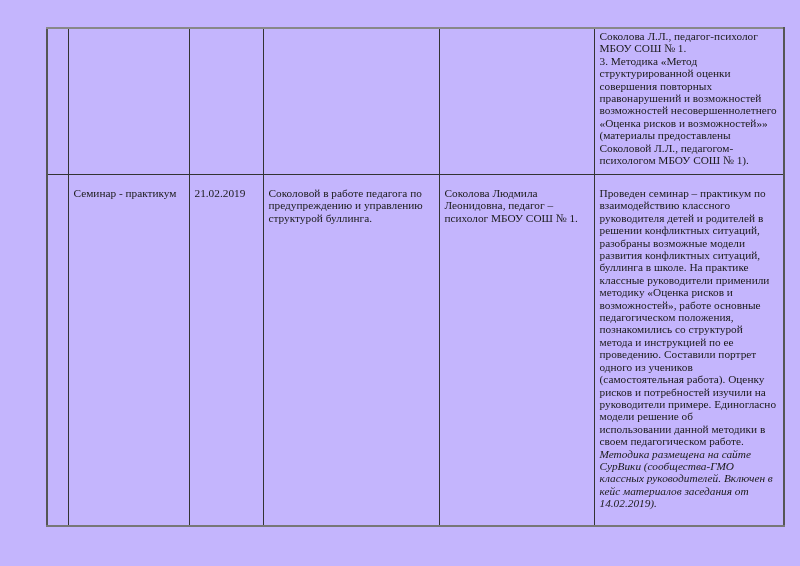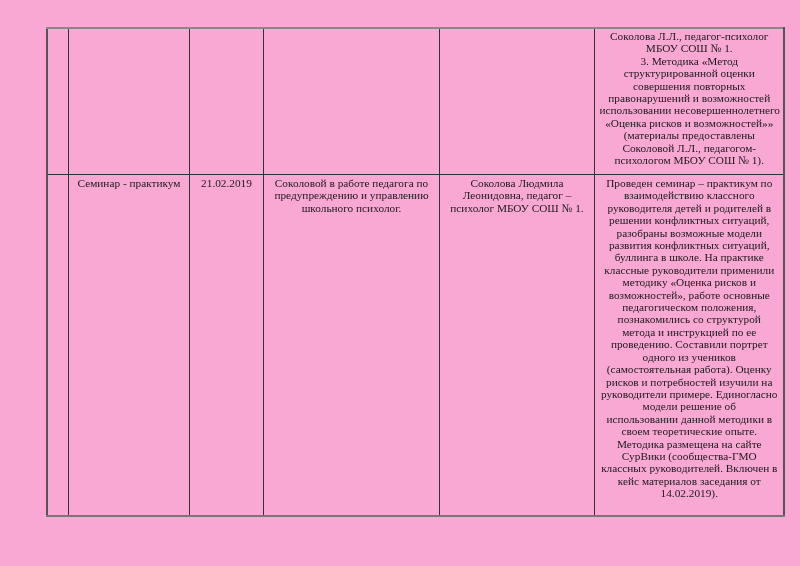--- a/index.html
+++ b/index.html
@@ -12,22 +12,21 @@
       height: 566px;
       position: relative;
       overflow: hidden;
       font-family: "Liberation Serif", "DejaVu Serif", serif;
       color: #1a1a1a;
     }
     .page {
       position: absolute;
       left: 0; top: 0;
       width: 800px; height: 566px;
-      background: #f9a8d4;
-      text-align: center;
+      background: #c4b5fd;
     }
     table.doc-table {
       position: absolute;
       left: 46px;
       top: 27px;
       border-collapse: collapse;
       table-layout: fixed;
       width: 737px;
     }
     table.doc-table td {
@@ -37,23 +36,23 @@
       font-size: 11.3px;
       line-height: 12.4px;
       word-wrap: break-word;
     }
     table.doc-table td.c0 { border-left: 2px solid #555555; }
     table.doc-table td.c1 { border-left: 1px solid #888888; }
     table.doc-table td.c6 { border-right: 2px solid #555555; }
     table.doc-table tr:first-child td { border-top: 2px solid #888888; }
     table.doc-table tr:last-child td { border-bottom: 2px solid #777777; }
     tr.row-cont td { height: 144px; padding-top: 1px; }
-    tr.row-seminar td { height: 338px; padding-top: 2px; }
+    tr.row-seminar td { height: 338px; padding-top: 12px; }
     .line { display: block; white-space: nowrap; }
-    .italic { }
+    .italic { font-style: italic; }
   </style>
 </head>
 <body>
 
 <div class="page">
   <table class="doc-table">
     <colgroup>
       <col style="width:21px">
       <col style="width:121px">
       <col style="width:74px">
@@ -68,35 +67,35 @@
       <td></td>
       <td></td>
       <td></td>
       <td class="c6">
         <span class="line">Соколова Л.Л., педагог-психолог</span>
         <span class="line">МБОУ СОШ № 1.</span>
         <span class="line">3. Методика «Метод</span>
         <span class="line">структурированной оценки</span>
         <span class="line">совершения повторных</span>
         <span class="line">правонарушений и возможностей</span>
-        <span class="line">использовании несовершеннолетнего</span>
+        <span class="line">возможностей несовершеннолетнего</span>
         <span class="line">«Оценка рисков и возможностей»»</span>
         <span class="line">(материалы предоставлены</span>
         <span class="line">Соколовой Л.Л., педагогом-</span>
         <span class="line">психологом МБОУ СОШ № 1).</span>
       </td>
     </tr>
     <tr class="row-seminar">
       <td class="c0"></td>
       <td class="c1">Семинар - практикум</td>
       <td>21.02.2019</td>
       <td>
         <span class="line">Соколовой в работе педагога по</span>
         <span class="line">предупреждению и управлению</span>
-        <span class="line">школьного психолог.</span>
+        <span class="line">структурой буллинга.</span>
       </td>
       <td>
         <span class="line">Соколова Людмила</span>
         <span class="line">Леонидовна, педагог –</span>
         <span class="line">психолог МБОУ СОШ № 1.</span>
       </td>
       <td class="c6">
         <span class="line">Проведен семинар – практикум по</span>
         <span class="line">взаимодействию классного</span>
         <span class="line">руководителя детей и родителей  в</span>
@@ -110,21 +109,21 @@
         <span class="line">педагогическом положения,</span>
         <span class="line">познакомились со структурой</span>
         <span class="line">метода и инструкцией по ее</span>
         <span class="line">проведению. Составили портрет</span>
         <span class="line">одного из учеников</span>
         <span class="line">(самостоятельная работа). Оценку</span>
         <span class="line">рисков и потребностей изучили на</span>
         <span class="line">руководители примере. Единогласно</span>
         <span class="line">модели решение  об</span>
         <span class="line">использовании данной методики в</span>
-        <span class="line">своем теоретические опыте.</span>
+        <span class="line">своем педагогическом работе.</span>
         <span class="line italic">Методика размещена на сайте</span>
         <span class="line italic">СурВики (сообщества-ГМО</span>
         <span class="line italic">классных руководителей. Включен в</span>
         <span class="line italic">кейс материалов заседания от</span>
         <span class="line italic">14.02.2019).</span>
       </td>
     </tr>
   </tbody>
     </table>
 </div>

